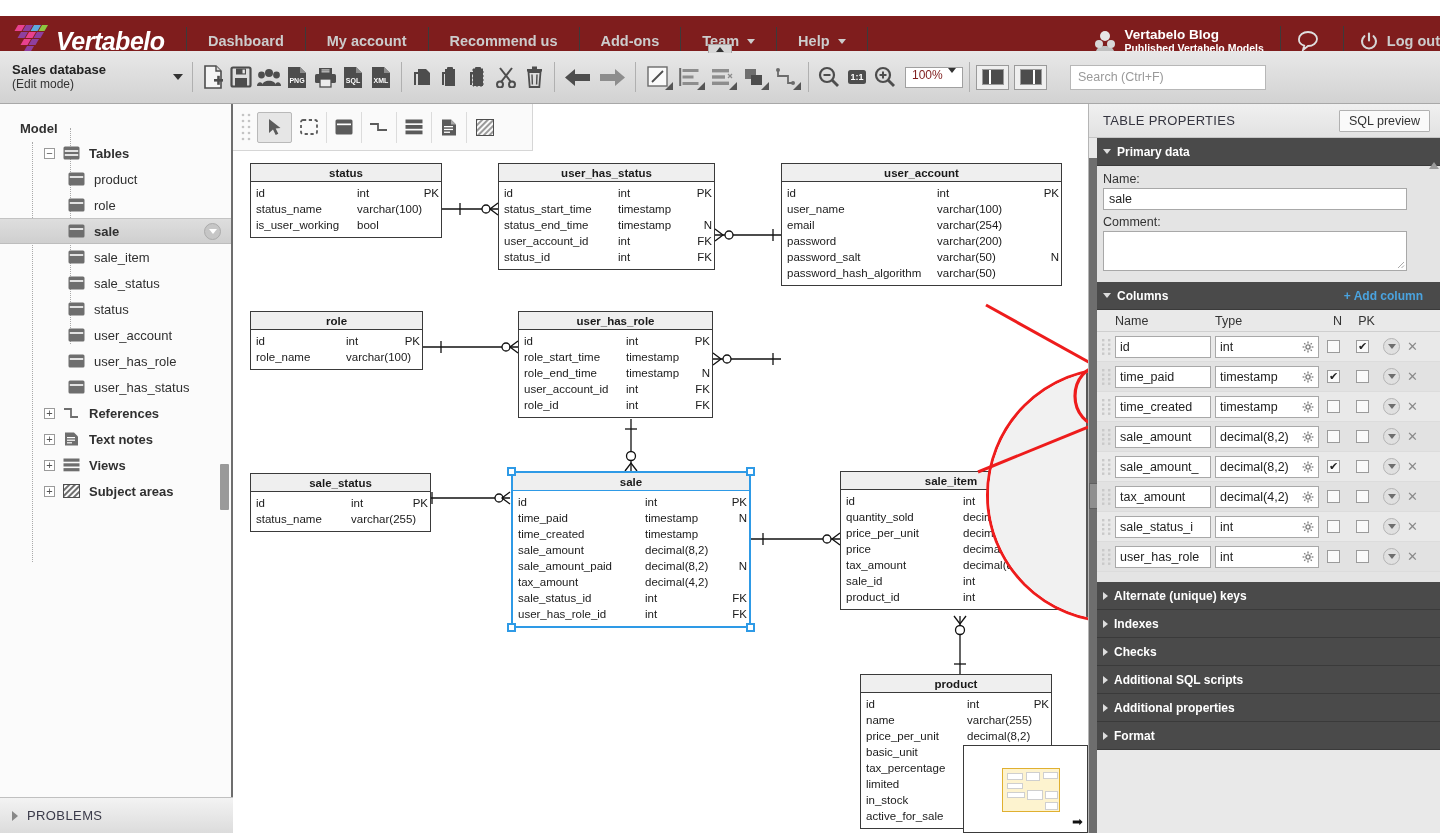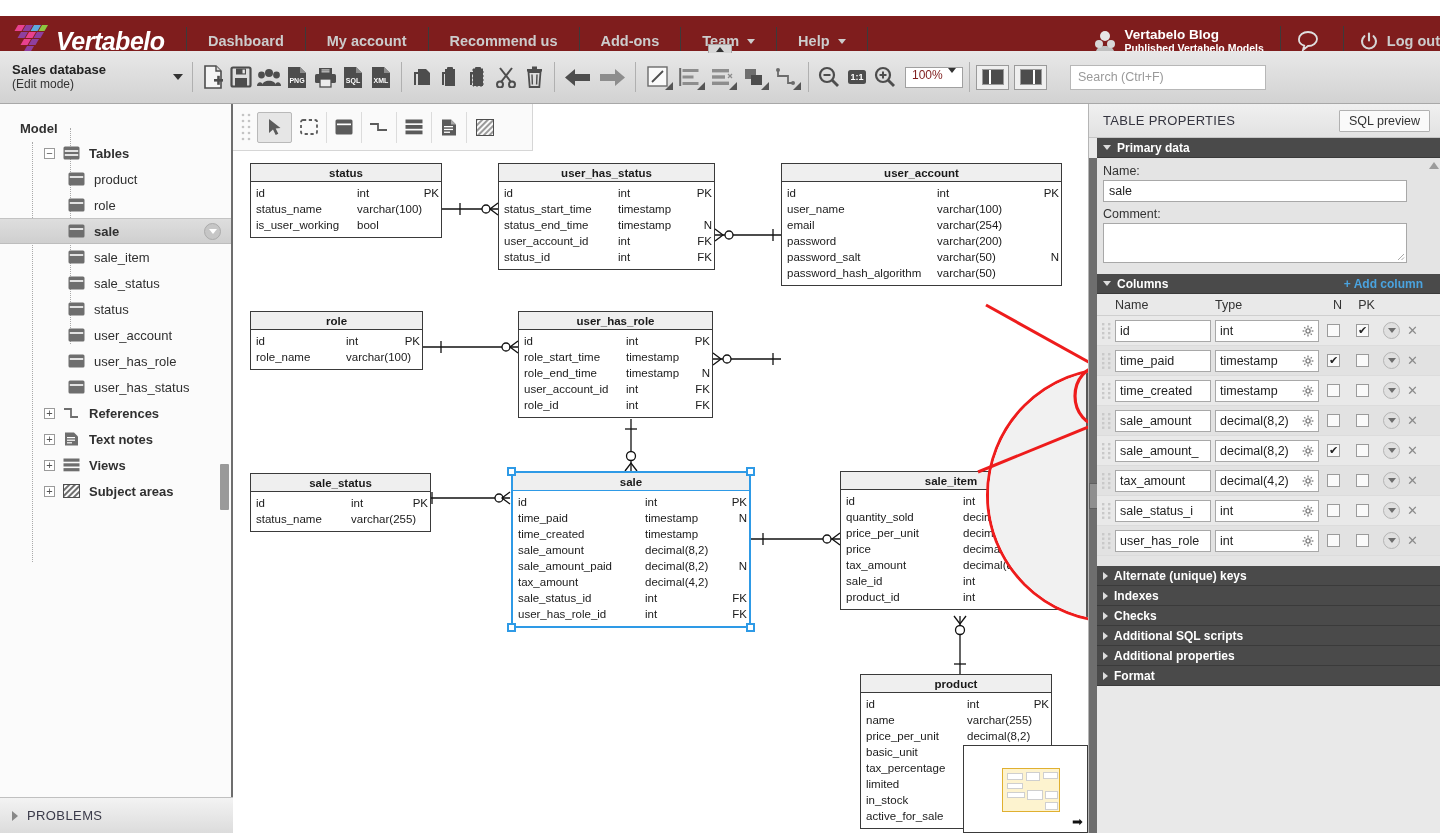--- a/index.html
+++ b/index.html
@@ -154,21 +154,21 @@
     height:34px; background:linear-gradient(#f0f0f0,#e2e2e2);
     border-bottom:1px solid #c5c5c5; display:flex; align-items:center;
     padding:0 10px 0 14px;
   }
   .props-title { font-size:13px; color:#34343f; letter-spacing:0.3px; }
   .sqlprev {
     margin-left:auto; height:22px; padding:0 9px; background:#fafafa; border:1px solid #b1b1b1;
     display:flex; align-items:center; font-size:12.5px; color:#333; cursor:pointer; border-radius:1px;
   }
   .sect-bar {
-    height:20px; background:#4a4a4a; display:flex; align-items:center;
+    height:28px; background:#4a4a4a; display:flex; align-items:center;
     padding-left:6px; color:#fff; font-size:12px; font-weight:bold;
     border-bottom:1px solid #3a3a3a; cursor:pointer;
   }
   .sect-bar .tri-d { width:0;height:0;border-left:4px solid transparent;border-right:4px solid transparent;border-top:5px solid #ddd; margin-right:6px;}
   .sect-bar .tri-r { width:0;height:0;border-top:4px solid transparent;border-bottom:4px solid transparent;border-left:5px solid #ddd; margin-right:6px;}
   .sect-bar .addcol { margin-left:auto; color:#4aa3df; font-size:12px; font-weight:bold; padding-right:18px; cursor:pointer;}
   .pbody { background:#e4e4e4; padding:6px 10px 9px 6px;}
   .flabel { font-size:12.5px; color:#333; margin-bottom:2px;}
   .finput { width:304px; height:22px; background:#fff; border:1px solid #a8a8a8; font-size:12.5px; color:#222; padding:0 5px; line-height:20px;}
   .ftext { width:304px; height:40px; background:#fff; border:1px solid #a8a8a8; margin-bottom:2px; position:relative;}

